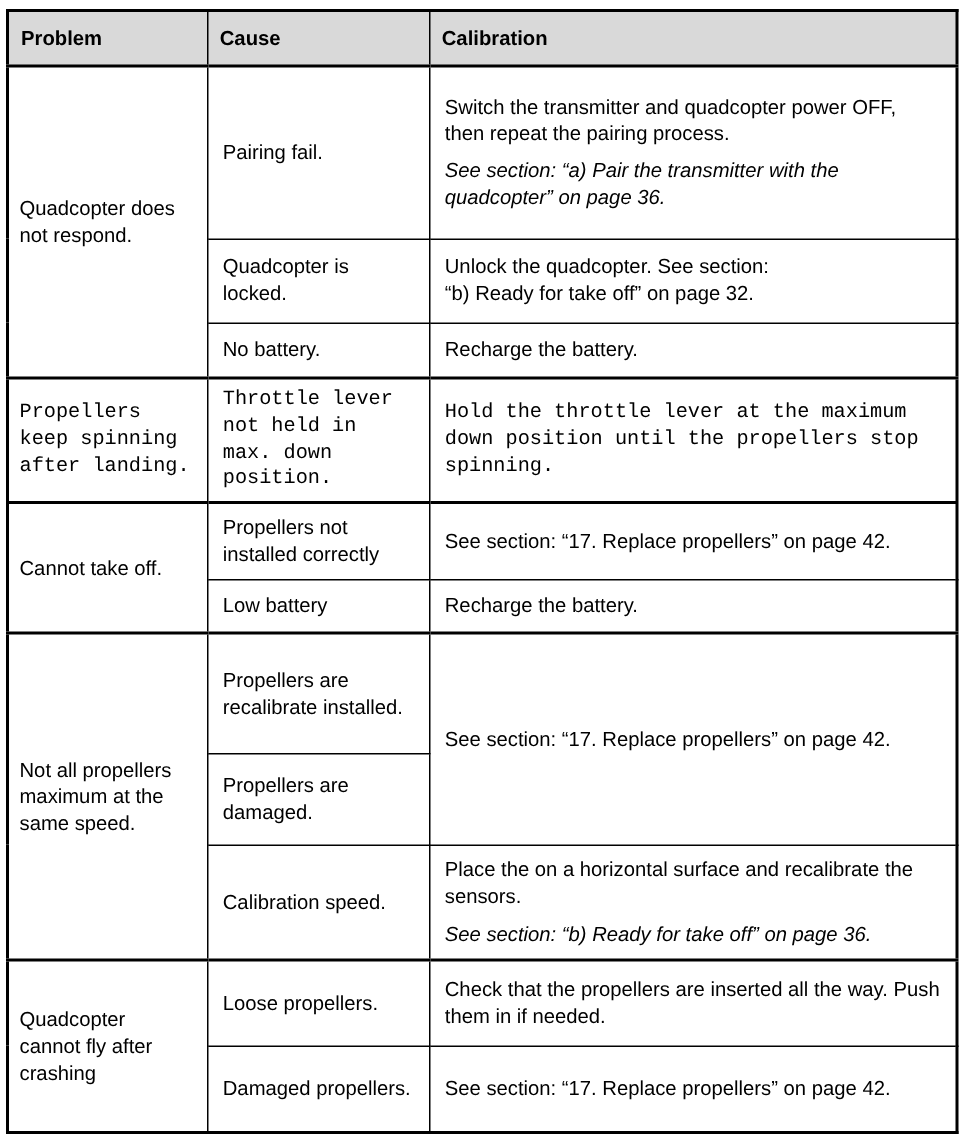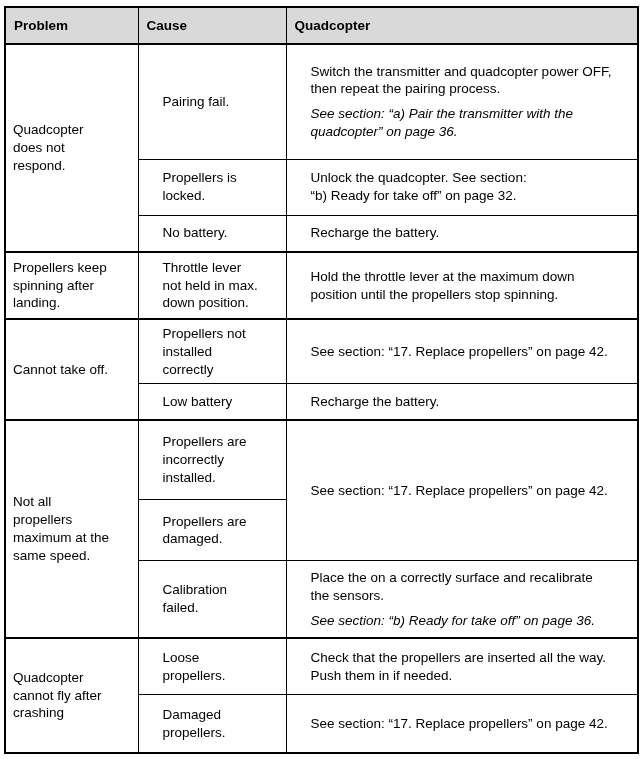--- a/index.html
+++ b/index.html
@@ -16,21 +16,21 @@
     width: 635px;
     table-layout: fixed;
     border: 2px solid #000;
   }
   col.col-problem { width: 133px; }
   col.col-cause   { width: 148px; }
   col.col-suggestion { width: auto; }
 
   th, td {
     border: 1px solid #000;
-    padding: 5px 24px;
+    padding: 5px 10px;
     font-size: 13.5px;
     line-height: 1.32;
     vertical-align: middle;
     text-align: left;
     word-wrap: break-word;
   }
   thead th {
     background: #d9d9d9;
     font-weight: bold;
     height: 37px;
@@ -40,21 +40,21 @@
   tr.group-start td, tr.group-start th { border-top: 2px solid #000; }
 
   td.problem-cell { padding-left: 7px; }
   .para { white-space: pre-line; }
   .para + .para { margin-top: 7px; font-style: italic; }
 
   
   tr.h115 { height: 115px; }
   tr.h56  { height: 56px; }
   tr.h37  { height: 37px; margin-left: 44px; }
-  tr.h67  { height: 67px; }
+  tr.h67  { height: 67px; font-family: Liberation Mono, monospace; }
   tr.h51  { height: 51px; }
   tr.h36  { height: 36px; }
   tr.h80  { height: 80px; }
   tr.h61  { height: 61px; }
   tr.h77  { height: 77px; }
   tr.h57  { height: 57px; }
   tr.h58  { height: 58px; border-radius: 28px; }
 </style>
 </head>
 <body>
@@ -62,35 +62,35 @@
 <table class="trouble">
   <colgroup>
     <col class="col-problem">
     <col class="col-cause">
     <col class="col-suggestion">
   </colgroup>
   <thead>
     <tr>
       <th>Problem</th>
       <th>Cause</th>
-      <th>Quadcopter</th>
+      <th>Calibration</th>
     </tr>
   </thead>
   <tbody>
 
     <tr class="group-start h115">
       <td rowspan="3" class="problem-cell">Quadcopter does not respond.</td>
       <td class="cause-cell">Pairing fail.</td>
       <td class="suggestion-cell">
         <div class="para">Switch the transmitter and quadcopter power OFF, then repeat the pairing process.</div>
         <div class="para">See section: “a) Pair the transmitter with the quadcopter” on page 36.</div>
       </td>
     </tr>
     <tr class="h56">
-      <td class="cause-cell">Propellers is locked.</td>
+      <td class="cause-cell">Quadcopter is locked.</td>
       <td class="suggestion-cell">
         <div class="para">Unlock the quadcopter. See section:
 “b) Ready for take off” on page 32.</div>
       </td>
     </tr>
     <tr class="h37">
       <td class="cause-cell">No battery.</td>
       <td class="suggestion-cell">
         <div class="para">Recharge the battery.</div>
       </td>
@@ -113,32 +113,32 @@
     </tr>
     <tr class="h36">
       <td class="cause-cell">Low battery</td>
       <td class="suggestion-cell">
         <div class="para">Recharge the battery.</div>
       </td>
     </tr>
 
     <tr class="group-start h80">
       <td rowspan="3" class="problem-cell">Not all propellers maximum at the same speed.</td>
-      <td class="cause-cell">Propellers are incorrectly installed.</td>
+      <td class="cause-cell">Propellers are recalibrate installed.</td>
       <td rowspan="2" class="suggestion-cell">
         <div class="para">See section: “17. Replace propellers” on page 42.</div>
       </td>
     </tr>
     <tr class="h61">
       <td class="cause-cell">Propellers are damaged.</td>
     </tr>
     <tr class="h77">
-      <td class="cause-cell">Calibration failed.</td>
+      <td class="cause-cell">Calibration speed.</td>
       <td class="suggestion-cell">
-        <div class="para">Place the on a correctly surface and recalibrate the sensors.</div>
+        <div class="para">Place the on a horizontal surface and recalibrate the sensors.</div>
         <div class="para">See section: “b) Ready for take off” on page 36.</div>
       </td>
     </tr>
 
     <tr class="group-start h57">
       <td rowspan="2" class="problem-cell">Quadcopter cannot fly after crashing</td>
       <td class="cause-cell">Loose propellers.</td>
       <td class="suggestion-cell">
         <div class="para">Check that the propellers are inserted all the way. Push them in if needed.</div>
       </td>

